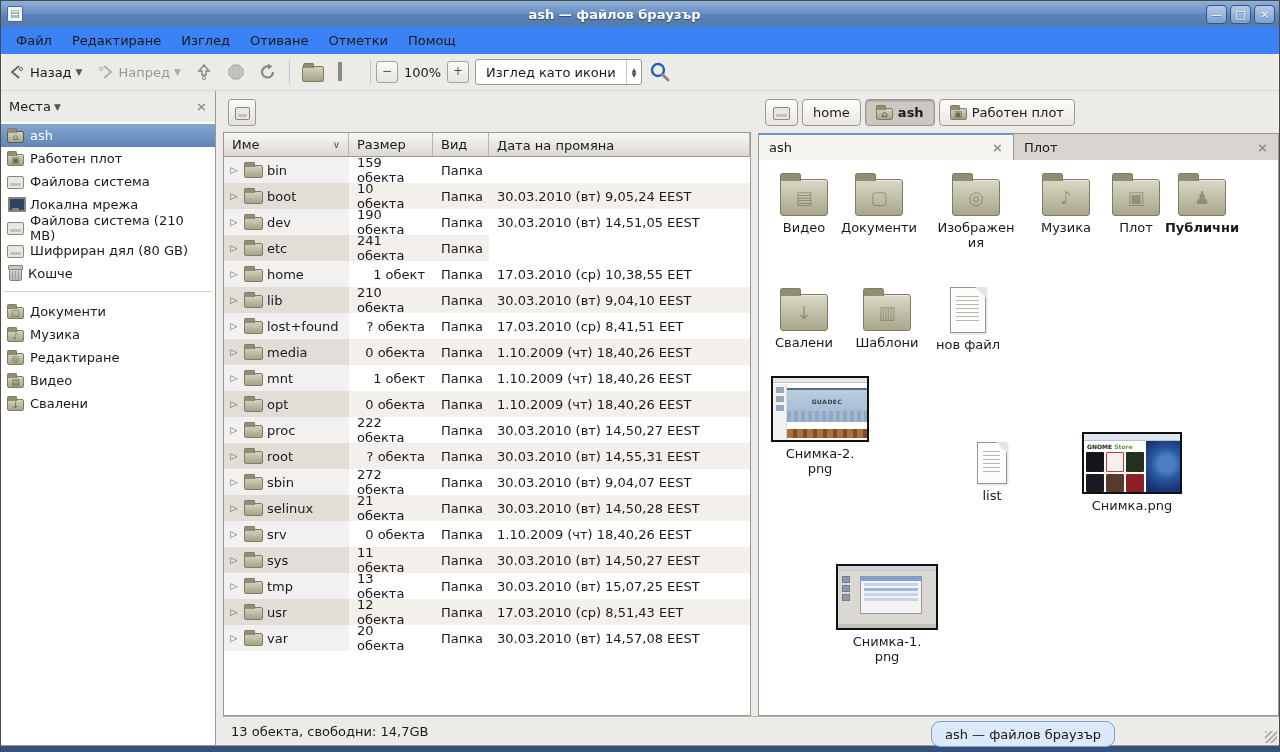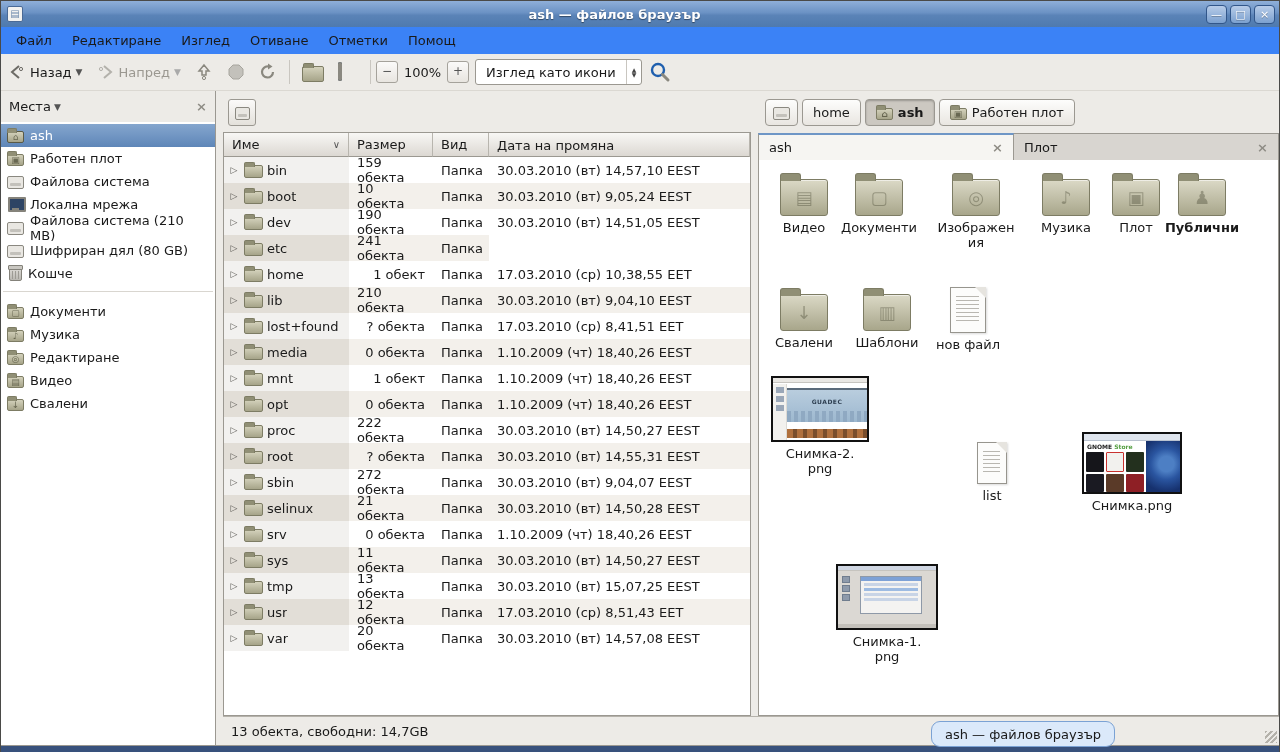--- a/index.html
+++ b/index.html
@@ -327,21 +327,20 @@
             </div>
             <div id="tree-rows">
                 <div class="tree-row">
                   <div class="cell col-name">
                     <span class="expander">▷</span>
                     <span class="tree-folder"></span>
                     <span class="name-label">bin</span>
                   </div>
                   <div class="cell col-size">159 обекта</div>
                   <div class="cell col-type">Папка</div>
-                  <div class="cell col-date">30.03.2010 (вт) 14,57,10 EEST</div>
                 </div>
                 <div class="tree-row alt">
                   <div class="cell col-name">
                     <span class="expander">▷</span>
                     <span class="tree-folder"></span>
                     <span class="name-label">boot</span>
                   </div>
                   <div class="cell col-size">10 обекта</div>
                   <div class="cell col-type">Папка</div>
                   <div class="cell col-date">30.03.2010 (вт)  9,05,24 EEST</div>

